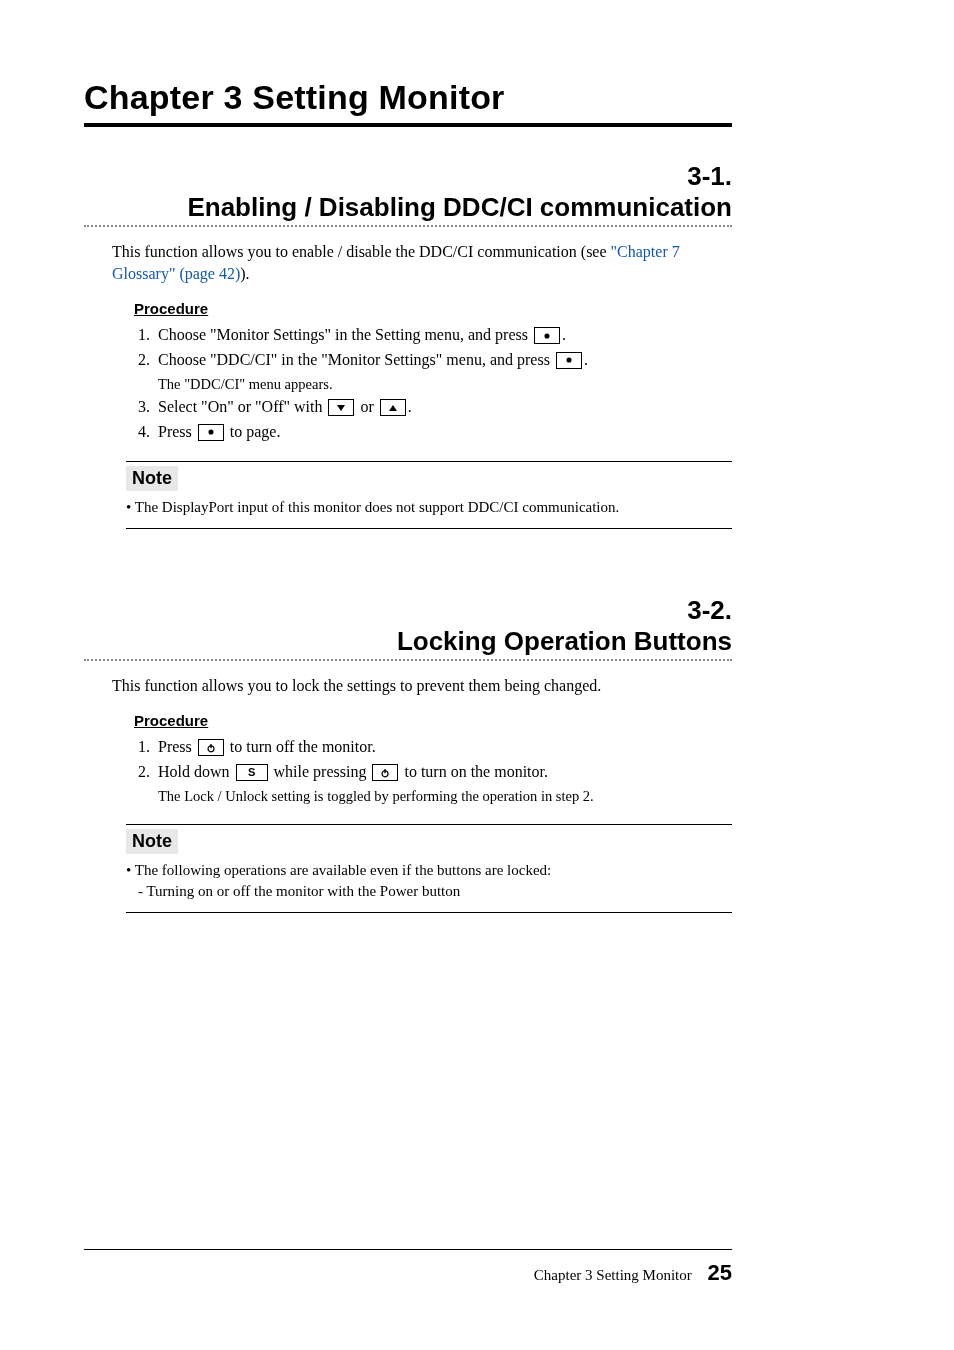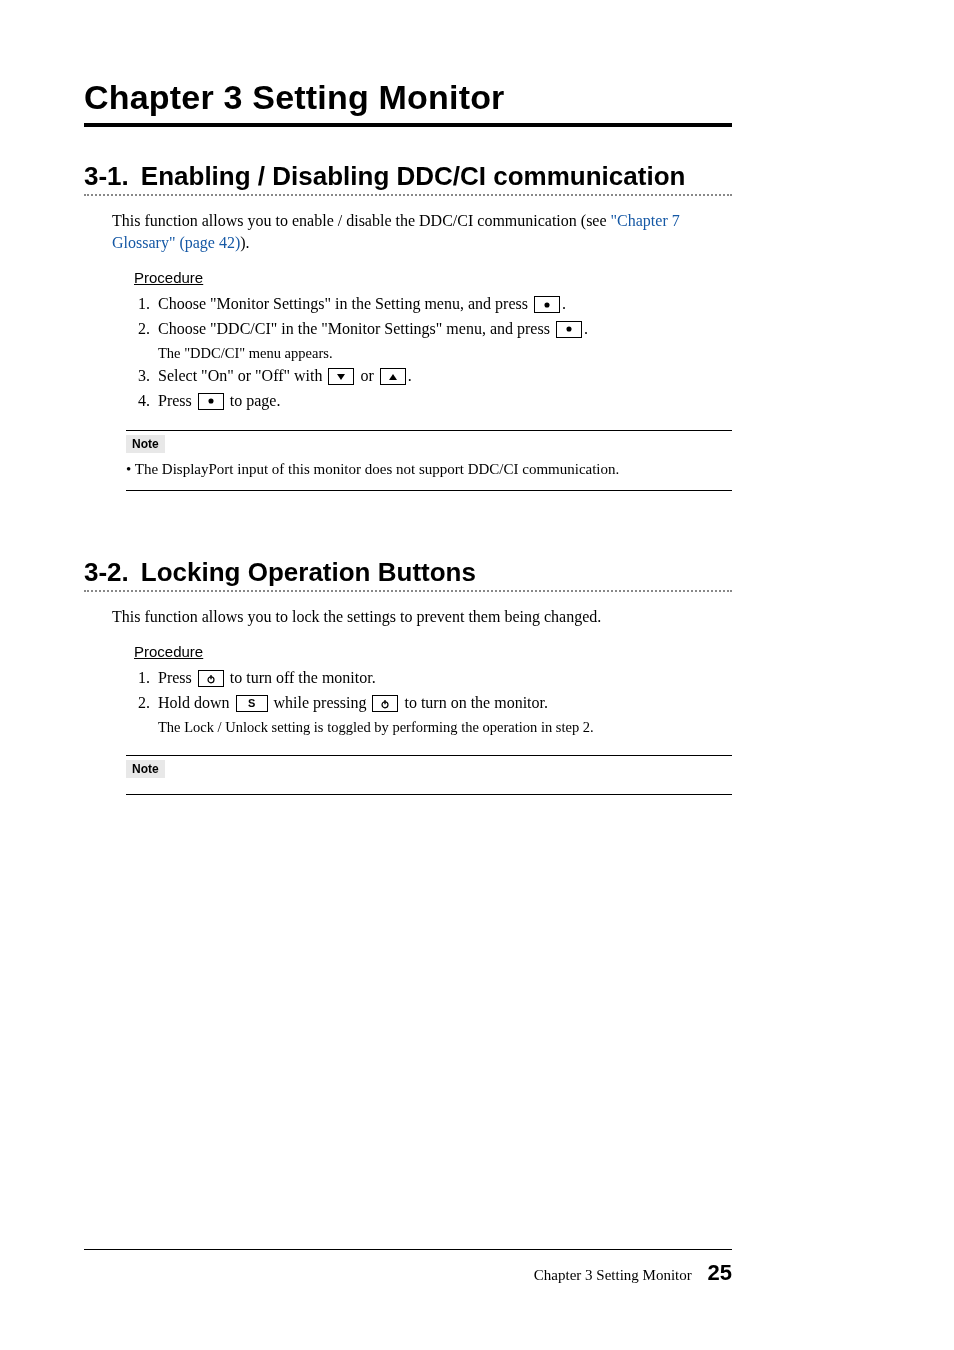--- a/index.html
+++ b/index.html
@@ -24,20 +24,21 @@
     border-bottom: 4px solid #000;
     padding-bottom: 6px;
     letter-spacing: 0.2px;
   }
   .section-row {
     display: flex;
     align-items: flex-end;
     border-bottom: 2px dotted #888;
     padding-bottom: 2px;
     margin-top: 22px;
+    flex-direction: column;
   }
   .section-num {
     font-family: Arial, Helvetica, sans-serif;
     font-weight: 700;
     font-size: 26px;
   }
   .section-title {
     font-family: Arial, Helvetica, sans-serif;
     font-weight: 700;
     font-size: 26px;
@@ -45,21 +46,21 @@
   }
   .intro {
     font-size: 16px;
     margin-top: 14px;
     margin-left: 28px;
     line-height: 1.35;
   }
   .intro .link { color: #1558a5; }
   .proc-heading {
     font-family: Arial, Helvetica, sans-serif;
-    font-weight: 400;
+    font-weight: 700;
     font-size: 15px;
     text-decoration: underline;
     margin: 14px 0 6px 50px;
   }
   ol.proc {
     margin: 0 0 0 50px;
     padding-left: 20px;
     font-size: 16px;
   }
   ol.proc li {
@@ -91,21 +92,21 @@
   .note-block {
     margin: 16px 0 0 42px;
     border-top: 1px solid #000;
     border-bottom: 1px solid #000;
     padding: 0 0 10px 0;
   }
   .note-label {
     display: inline-block;
     font-family: Arial, Helvetica, sans-serif;
     font-weight: 700;
-    font-size: 12px;
+    font-size: 18px;
     background: #e8e8e8;
     padding: 2px 6px;
     margin: 4px 0 6px 0;
   }
   .note-block .note-body {
     font-size: 15px;
     line-height: 1.4;
   }
   .note-body .sub { margin-left: 12px; display: block; }
   .footer {
@@ -213,20 +214,24 @@
             <circle cx="6" cy="7" r="3.6" fill="none" stroke="#000" stroke-width="1.4"></circle>
             <line x1="6" y1="1.2" x2="6" y2="6.2" stroke="#000" stroke-width="1.6"></line>
           </svg>
         </span><span> to turn on the monitor.</span>
       <div class="subline">The Lock / Unlock setting is toggled by performing the operation in step 2.</div>
     </li>
   </ol>
 
   <div class="note-block">
     <span class="note-label">Note</span>
+    <div class="note-body">
+      <span>• The following operations are available even if the buttons are locked:</span>
+      <span class="sub">- Turning on or off the monitor with the Power button</span>
+    </div>
   </div>
 
   <div class="footer">
     <span>Chapter 3 Setting Monitor</span>
     <span class="pgnum">25</span>
   </div>
 
 </div>
 
 </body></html>

